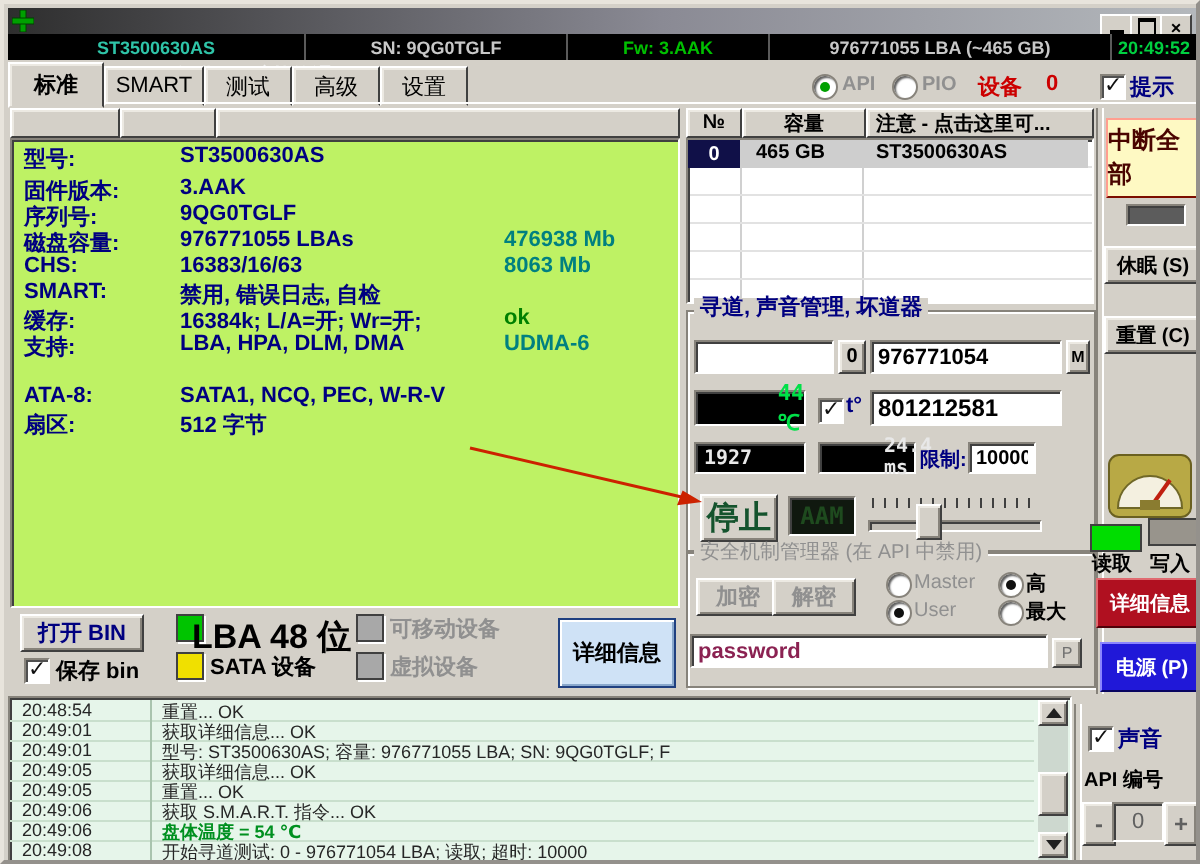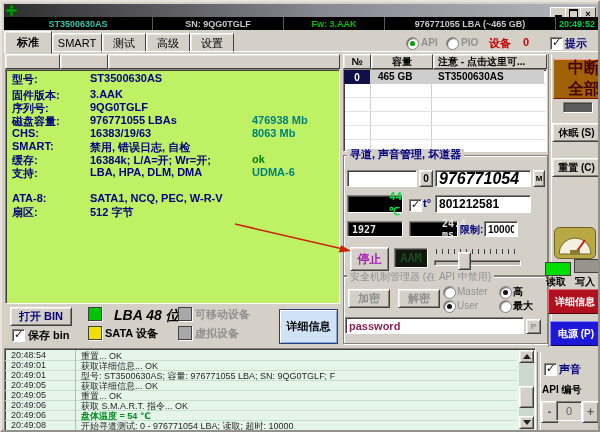--- a/index.html
+++ b/index.html
@@ -113,21 +113,21 @@
         <span class="plabel">序列号:</span>
         <span class="pvalue">9QG0TGLF</span>
       </div>
     <div class="prow" style="top:44px">
         <span class="plabel">磁盘容量:</span>
         <span class="pvalue">976771055 LBAs</span>
         <span class="pextra teal">476938 Mb</span>
       </div>
     <div class="prow" style="top:57px">
         <span class="plabel">CHS:</span>
-        <span class="pvalue">16383/19/63</span>
+        <span class="pvalue">16383/16/63</span>
         <span class="pextra teal">8063 Mb</span>
       </div>
     <div class="prow" style="top:70px">
         <span class="plabel">SMART:</span>
         <span class="pvalue green">禁用, 错误日志, 自检</span>
       </div>
     <div class="prow" style="top:83px">
         <span class="plabel">缓存:</span>
         <span class="pvalue">16384k; L/A=开; Wr=开;</span>
         <span class="pextra green">ok</span>
@@ -145,21 +145,21 @@
         <span class="plabel">扇区:</span>
         <span class="pvalue">512 字节</span>
       </div>
   </div>
 
   <div class="abs raised flexc b navy" style="left:8px;top:305px;width:60px;height:17px;font-size:11px;">打开 BIN</div>
   <div class="abs cb checked" style="left:10px;top:327px;"></div>
   <span class="abs b" style="left:26px;top:326px;font-size:11px;">保存 bin</span>
 
   <div class="swatch" style="left:86px;top:305px;background:#00c400;"></div>
-  <span class="abs b" style="left:112px;top:305px;font-size:14px;font-style:italic;">LBA 48 位</span>
+  <span class="abs b" style="left:94px;top:305px;font-size:17px;">LBA 48 位</span>
   <div class="swatch" style="left:86px;top:324px;background:#f0e000;"></div>
   <span class="abs b" style="left:103px;top:324px;font-size:11px;">SATA 设备</span>
   <div class="swatch" style="left:176px;top:305px;background:#a8a8a8;"></div>
   <span class="abs b gray" style="left:193px;top:305px;font-size:11px;">可移动设备</span>
   <div class="swatch" style="left:176px;top:324px;background:#a8a8a8;"></div>
   <span class="abs b gray" style="left:193px;top:324px;font-size:11px;">虚拟设备</span>
 
   <div class="abs flexc b" style="left:277px;top:307px;width:57px;height:33px;font-size:11px;background:#cfe2f6;
               border:1px solid #204080;box-shadow:inset 1px 1px 0 #fff,inset -1px -1px 0 #8aa8cc;">详细信息</div>
 
@@ -176,60 +176,60 @@
       <span class="abs b" style="left:34px;top:1px;font-size:10px;">465 GB</span>
       <span class="abs b" style="left:94px;top:1px;font-size:10px;">ST3500630AS</span>
     </div>
   </div>
 
   <div class="abs group" style="left:341px;top:153px;width:203px;height:119px;"></div>
   <span class="abs b navy gtitle" style="left:345px;top:147px;font-size:11px;white-space:nowrap;">寻道, 声音管理, 坏道器</span>
 
   <input class="abs sunken" type="text" style="left: 345px; top: 168px; width: 70px; height: 17px; font-size: 11px; font-weight: bold; background: rgb(255, 255, 255);" value="">
   <div class="abs raised flexc b" style="left:417px;top:168px;width:14px;height:17px;font-size:10px;box-sizing:border-box;">0</div>
-  <input class="abs sunken b" type="text" style="left: 433px; top: 168px; width: 96px; height: 17px; font-size: 16px; font-weight: bold; background: rgb(255, 255, 255); font-style: italic;" value="976771054">
+  <input class="abs sunken b" type="text" style="left: 433px; top: 168px; width: 96px; height: 17px; font-size: 11px; font-weight: bold; background: rgb(255, 255, 255);" value="976771054">
   <div class="abs raised flexc b" style="left:531px;top:168px;width:12px;height:17px;font-size:8px;box-sizing:border-box;">M</div>
 
   <div class="abs lcd sunken flexc b" style="left:345px;top:193px;width:56px;height:18px;font-size:11px;color:#00e048;box-sizing:border-box;">44 ℃</div>
   <div class="abs cb checked" style="left:407px;top:197px;"></div>
   <span class="abs b navy" style="left:421px;top:195px;font-size:11px;">t°</span>
   <input class="abs sunken" type="text" style="left: 433px; top: 193px; width: 96px; height: 18px; font-size: 12px; font-weight: bold; background: rgb(255, 255, 255);" value="801212581">
 
   <div class="abs lcd sunken b" style="left:345px;top:219px;width:56px;height:16px;font-size:10px;line-height:15px;padding-left:4px;box-sizing:border-box;">1927</div>
   <div class="abs lcd sunken flexc b" style="left:407px;top:219px;width:49px;height:16px;font-size:10px;box-sizing:border-box;">24.4 ms</div>
   <span class="abs b navy" style="left:458px;top:221px;font-size:10px;">限制:</span>
   <input class="abs sunken" type="text" style="left: 482px; top: 219px; width: 34px; height: 16px; font-size: 10px; font-weight: bold; background: rgb(255, 255, 255);" value="10000">
 
-  <div class="abs raised flexc b" style="left:348px;top:245px;width:37px;height:22px;font-size:12px;color:#a21caf;">停止</div>
+  <div class="abs raised flexc b" style="left:348px;top:245px;width:37px;height:22px;font-size:16px;color:#14532d;">停止</div>
   <div class="abs sunken flexc b" style="left:392px;top:246px;width:34px;height:20px;background:#10180f;color:#1e4a1e;font-size:12px;font-family:'DejaVu Sans Mono',monospace;box-sizing:border-box;">AAM</div>
   <div class="abs" style="left:432px;top:245px;width:87px;height:22px;">
     <div class="ticks"></div>
     <div class="abs sunken" style="left:0;top:13px;width:85px;height:4px;background:#c0bcb4;"></div>
     <div class="abs raised" style="left:24px;top:5px;width:11px;height:16px;"></div>
   </div>
 
   <div class="abs group" style="left:341px;top:274px;width:203px;height:66px;"></div>
   <span class="abs gtitle gray" style="left:345px;top:269px;font-size:10px;white-space:nowrap;">安全机制管理器 (在 API 中禁用)</span>
   <div class="abs raised flexc b gray" style="left:346px;top:287px;width:40px;height:17px;font-size:11px;">加密</div>
-  <div class="abs raised flexc b gray" style="left:396px;top:287px;width:40px;height:17px;font-size:11px;">解密</div>
+  <div class="abs raised flexc b gray" style="left:384px;top:287px;width:40px;height:17px;font-size:11px;">解密</div>
   <div class="abs radio" style="left:441px;top:284px;"></div>
   <span class="abs gray" style="left:455px;top:284px;font-size:10px;">Master</span>
   <div class="abs radio sel" style="left:441px;top:298px;"></div>
   <span class="abs gray" style="left:455px;top:298px;font-size:10px;">User</span>
   <div class="abs radio sel" style="left:497px;top:284px;"></div>
   <span class="abs b" style="left:511px;top:283px;font-size:10px;">高</span>
   <div class="abs radio" style="left:497px;top:298px;"></div>
   <span class="abs b" style="left:511px;top:297px;font-size:10px;">最大</span>
   <input class="abs sunken" type="text" style="left: 343px; top: 315px; width: 179px; height: 17px; font-size: 11px; font-weight: bold; color: rgb(139, 34, 82); background: rgb(255, 255, 255);" value="password">
   <div class="abs raised flexc" style="left:524px;top:317px;width:13px;height:13px;font-size:8px;color:#707070;">P</div>
 
   <div class="abs" style="left:546px;top:52px;width:2px;height:293px;border-left:1px solid #87837b;border-right:1px solid #fff;"></div>
 
-  <div class="abs flexc b" style="left:551px;top:57px;width:46px;height:38px;background:#a16207;color:#4a0400;font-size:16px;
-              border:1px solid;border-color:#ff9e90 #7c0e00 #7c0e00 #ff9e90;text-align:right;">中断全部</div>
+  <div class="abs flexc b" style="left:551px;top:57px;width:46px;height:38px;background:#fef9c3;color:#4a0400;font-size:12px;
+              border:1px solid;border-color:#ff9e90 #7c0e00 #7c0e00 #ff9e90;">中断全部</div>
   <div class="abs sunken" style="left:561px;top:100px;width:28px;height:9px;background:#5c5c5c;"></div>
   <div class="abs raised flexc b" style="left:550px;top:121px;width:47px;height:17px;font-size:10px;">休眠 (S)</div>
   <div class="abs raised flexc b" style="left:550px;top:156px;width:47px;height:17px;font-size:10px;">重置 (C)</div>
 
   <svg class="abs" style="left:552px;top:225px;" width="42" height="32" viewBox="0 0 42 32">
     <rect x="0.5" y="0.5" width="41" height="31" rx="5" fill="#b8a945" stroke="#6a6020"></rect>
     <path d="M5 27 A16 16 0 0 1 37 27 Z" fill="#f4f0e0" stroke="#706828" stroke-width="1"></path>
     <line x1="21" y1="27" x2="31" y2="13" stroke="#c02010" stroke-width="2"></line>
     <rect x="16" y="23" width="10" height="5" fill="#8a7c30"></rect>
   </svg>

